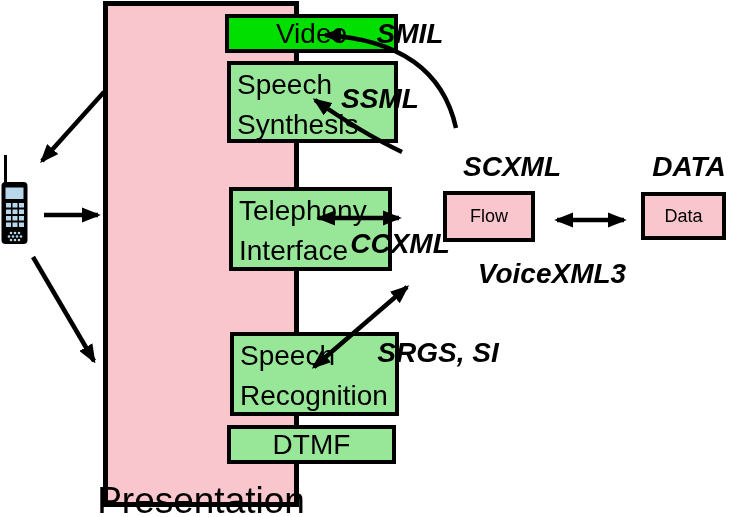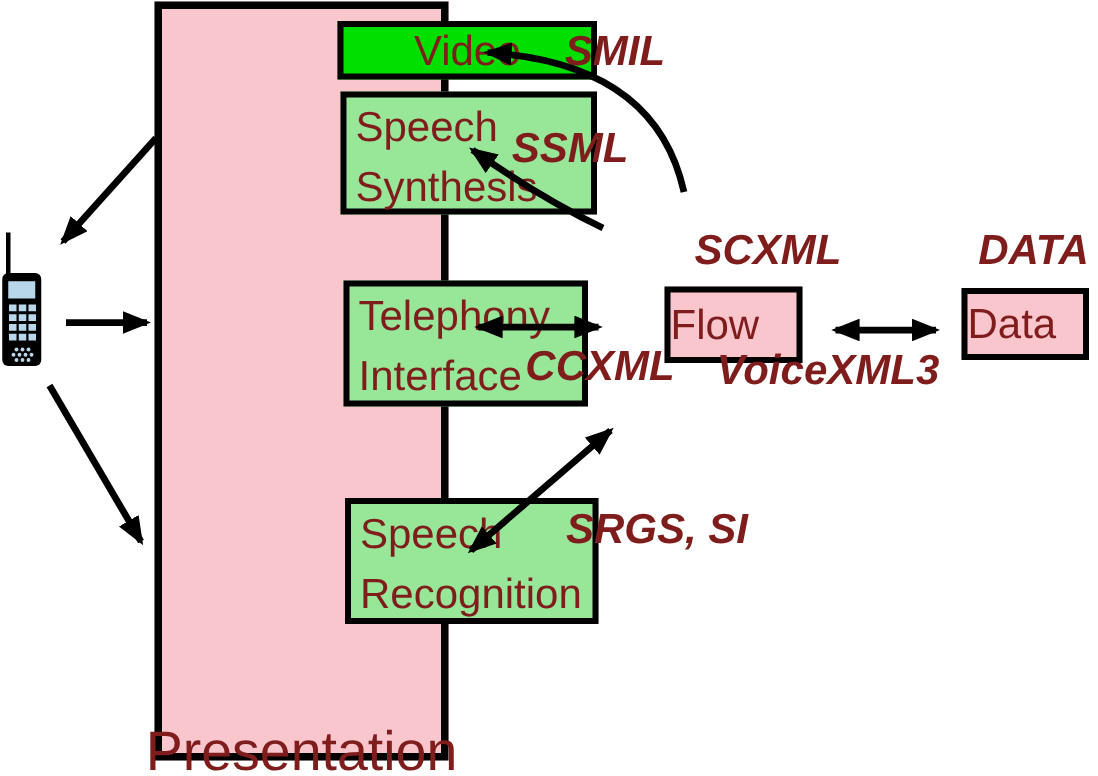--- a/index.html
+++ b/index.html
@@ -1,18 +1,18 @@
 <!DOCTYPE html>
 <html><head>
 <meta charset="utf-8">
 <style>
   html,body{margin:0;padding:0;background:#fff;}
   #stage{
     position:relative;width:732px;height:517px;background:#ffffff;
-    font-family:"Liberation Sans",sans-serif;color:#7f1d1d;overflow:hidden;
+    font-family:"Liberation Sans",sans-serif;color:#000000;overflow:hidden;
   }
   
   .panel{
     position:absolute;left:103px;top:1px;width:196px;height:506px;
     background:#f9c6cd;border:5px solid #000;box-sizing:border-box;
   }
   
   .module{
     position:absolute;box-sizing:border-box;border:4px solid #000;
     background:#98e698;font-size:28px;line-height:40px;
@@ -24,50 +24,51 @@
   #box-telephony{left:121px;top:181px;width:163px;height:84px;}
   #box-speech-recognition{left:122px;top:326px;width:169px;height:84px;}
   #box-dtmf{left:119px;top:419px;width:169px;height:39px;line-height:31px;}
   #presentation-label{
     position:absolute;left:201px;top:480px;transform:translateX(-50%);
     font-size:37px;white-space:nowrap;
   }
   
   .node{
     position:absolute;box-sizing:border-box;border:4px solid #000;
-    background:#f9c6cd;font-size:28px;text-align:left;
+    background:#f9c6cd;font-size:18px;text-align:center;
   }
   #node-flow{left:443px;top:191px;width:92px;height:51px;line-height:43px;}
   #node-data{left:641px;top:192px;width:85px;height:48px;line-height:40px;}
   
   .plabel{
     position:absolute;transform:translateX(-50%);
     font-size:28px;font-weight:bold;font-style:italic;white-space:nowrap;line-height:30px;
   }
   #label-smil{left:410px;top:19px;}
   #label-ssml{left:380px;top:84px;}
   #label-scxml{left:512px;top:152px;}
   #label-dataproto{left:689px;top:152px;}
   #label-ccxml{left:356px;top:229px;margin-left:44px;}
-  #label-voicexml3{left:552px;top:232px;}
+  #label-voicexml3{left:552px;top:259px;}
   #label-srgs{left:438px;top:338px;}
   
   #overlay{position:absolute;left:0;top:0;width:732px;height:517px;pointer-events:none;}
   .arrow{stroke:#000;stroke-width:4.5;fill:none;}
 </style>
 </head>
 <body>
 
 <div id="stage">
 
   <div class="panel">
     <div class="module center" id="box-video">Video</div>
     <div class="module lefttext" id="box-speech-synthesis">Speech Synthesis</div>
     <div class="module lefttext" id="box-telephony">Telephony Interface</div>
     <div class="module lefttext" id="box-speech-recognition">Speech Recognition</div>
+    <div class="module center" id="box-dtmf">DTMF</div>
   </div>
   <div id="presentation-label">Presentation</div>
 
   <div class="node" id="node-flow">Flow</div>
   <div class="node" id="node-data">Data</div>
 
   <div class="plabel" id="label-smil">SMIL</div>
   <div class="plabel" id="label-ssml">SSML</div>
   <div class="plabel" id="label-scxml">SCXML</div>
   <div class="plabel" id="label-dataproto">DATA</div>

